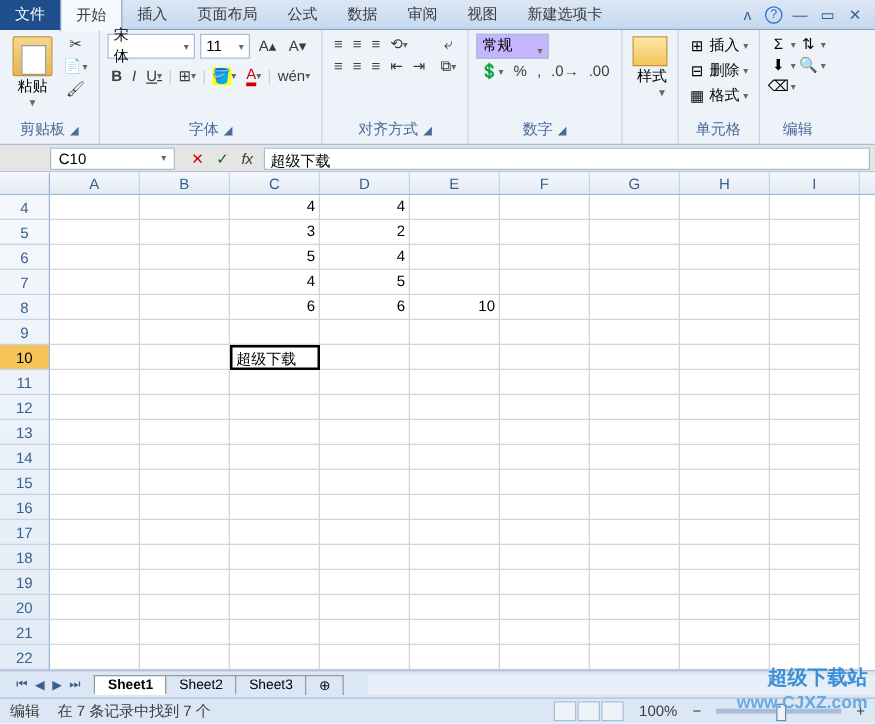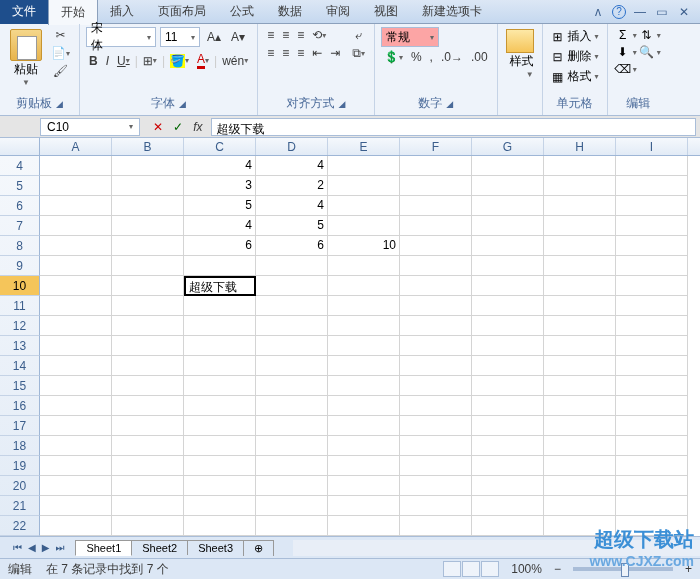--- a/index.html
+++ b/index.html
@@ -22,21 +22,21 @@
 .font-sel { border: 1px solid #a9bdd8; background: #fff; padding: 1px 4px; width: 70px; height: 20px; display: flex; align-items: center; justify-content: space-between; gap: 37px; }
 .size-sel { border: 1px solid #a9bdd8; background: #fff; padding: 1px 4px; width: 40px; height: 20px; display: flex; align-items: center; justify-content: space-between; }
 .font-row2 { display: flex; gap: 2px; align-items: center; margin-top: 4px; }
 .bold { font-weight: bold; }
 .italic { font-style: italic; }
 .underline { text-decoration: underline; }
 .expander { font-size: 9px; color: #4a6a99; cursor: pointer; }
 .align-grid { display: flex; flex-direction: column; gap: 2px; }
 .align-row { display: flex; gap: 2px; }
 .number-col { display: flex; flex-direction: column; gap: 2px; }
-.num-sel { border: 1px solid #a9bdd8; background: #fca5a5; padding: 1px 4px; width: 58px; height: 20px; display: flex; align-items: center; justify-content: space-between; }
+.num-sel { border: 1px solid #a9bdd8; background: #c4b5fd; padding: 1px 4px; width: 58px; height: 20px; display: flex; align-items: flex-end; justify-content: space-between; }
 .style-big { display: flex; flex-direction: column; align-items: flex-end; padding: 2px; }
 .style-icon { width: 28px; height: 24px; background: linear-gradient(#fde8a6, #f5c55a); border: 1px solid #c89530; }
 .cell-col, .edit-col { display: flex; flex-direction: column; gap: 1px; font-size: 11px; }
 .cell-item { display: flex; align-items: center; gap: 3px; padding: 1px 2px; cursor: pointer; }
 .smicon { width: 14px; height: 14px; display: inline-flex; align-items: center; justify-content: center; }
 .formula-bar { background: #e5e5e5; height: 22px; display: flex; align-items: center; border-bottom: 1px solid #a9bdd8; }
 .name-box { background: #fff; border: 1px solid #a9bdd8; width: 100px; margin: 0 4px 0 40px; padding: 1px 6px; display: flex; justify-content: space-between; align-items: center; }
 .fx-btns { display: flex; gap: 4px; padding: 0 6px; align-items: center; }
 .fx-input { background: #fff; border: 1px solid #a9bdd8; flex: 1; margin-right: 4px; padding: 2px 4px; height: 18px; }
 .grid-area { position: relative; background: #fff; }
@@ -49,31 +49,31 @@
 .rh.active { background: #f5c55a; color: #000; }
 .cells { position: relative; flex: 1; }
 .cells-grid { position: absolute; inset: 0; }
 .crow { display: flex; height: 20px; }
 .cell { width: 72px; height: 20px; border-right: 1px solid #d4d4d4; border-bottom: 1px solid #d4d4d4; padding: 0 3px; line-height: 19px; text-align: right; }
 .cell.left { text-align: left; }
 .editing { border: 2px solid #000 !important; background: #fff; position: relative; z-index: 2; }
 .sheet-tabs { background: #dce7f5; height: 22px; display: flex; align-items: center; border-top: 1px solid #a9bdd8; padding-left: 10px; }
 .nav-btn { padding: 0 3px; color: #3b5e8c; cursor: pointer; font-size: 10px; }
 .stab { background: #fff; border: 1px solid #999; border-bottom: none; padding: 1px 10px; margin-right: -1px; cursor: pointer; font-size: 11px; }
-.stab.active { background: #fff; font-weight: normal; border-bottom: 1px solid #fff; position: relative; z-index: 1; }
+.stab.active { background: #fff; font-weight: bold; border-bottom: 1px solid #fff; position: relative; z-index: 1; }
 .stab.inactive { background: #dce7f5; }
 .scroll-track { flex: 1; margin-left: 20px; background: #e8eef7; height: 16px; position: relative; }
 .status-bar { background: #dce7f5; height: 21px; display: flex; align-items: center; border-top: 1px solid #a9bdd8; padding: 0 8px; font-size: 11px; color: #3b3b3b; }
 .status-right { margin-left: auto; display: flex; align-items: center; gap: 12px; }
 .view-btns { display: flex; gap: 1px; }
 .vbtn { width: 18px; height: 16px; border: 1px solid #a9bdd8; background: #eef3fa; }
 .zoom-slider { width: 100px; height: 4px; background: #a9bdd8; position: relative; }
 .zoom-slider::after { content: ""; position: absolute; left: 48px; top: -4px; width: 6px; height: 12px; background: #eef3fa; border: 1px solid #6a89b5; }
 .watermark { position: absolute; bottom: 10px; right: 6px; color: #3b8fd6; text-align: right; font-weight: bold; pointer-events: none; }
-.watermark .wm1 { font-size: 20px; }
+.watermark .wm1 { font-size: 16px; }
 .watermark .wm2 { font-size: 14px; color: #6aa8e0; }
 .dd { font-size: 8px; color: #666; }
 </style>
 </head>
 <body>
 
 <div class="titlebar">
   <div class="tab file">文件</div>
   <div class="tab active">开始</div>
   <div class="tab">插入</div>

